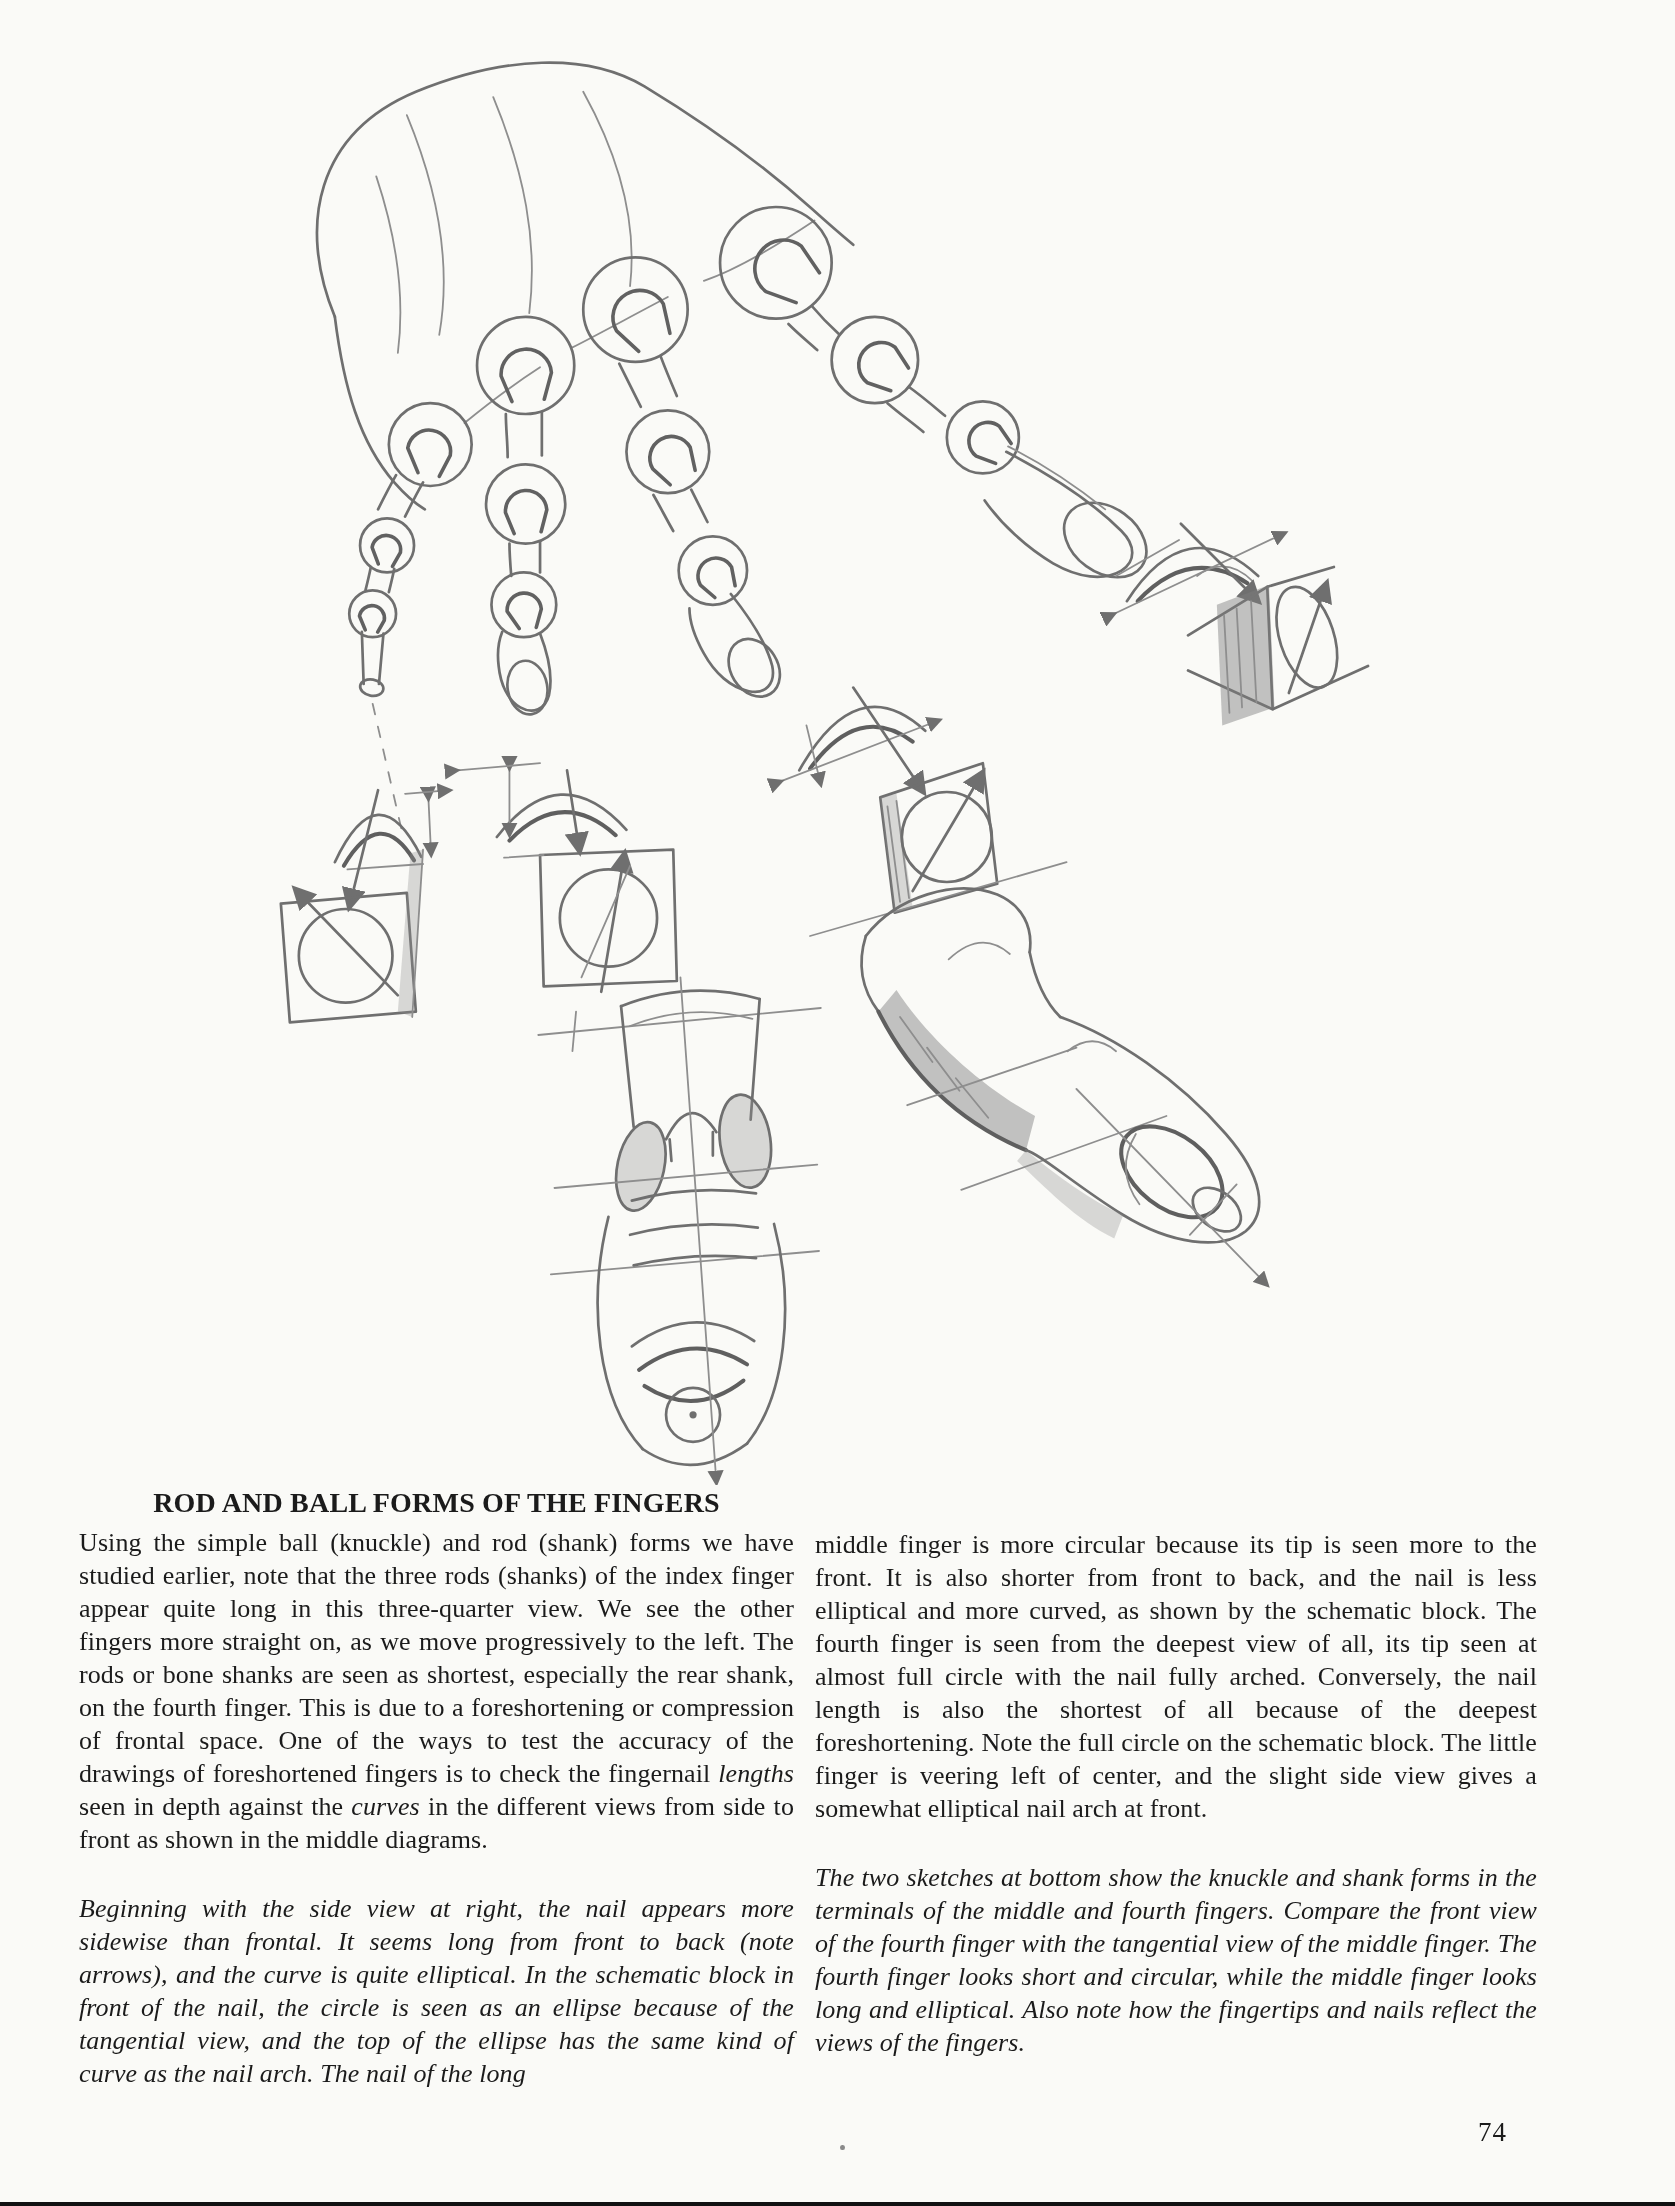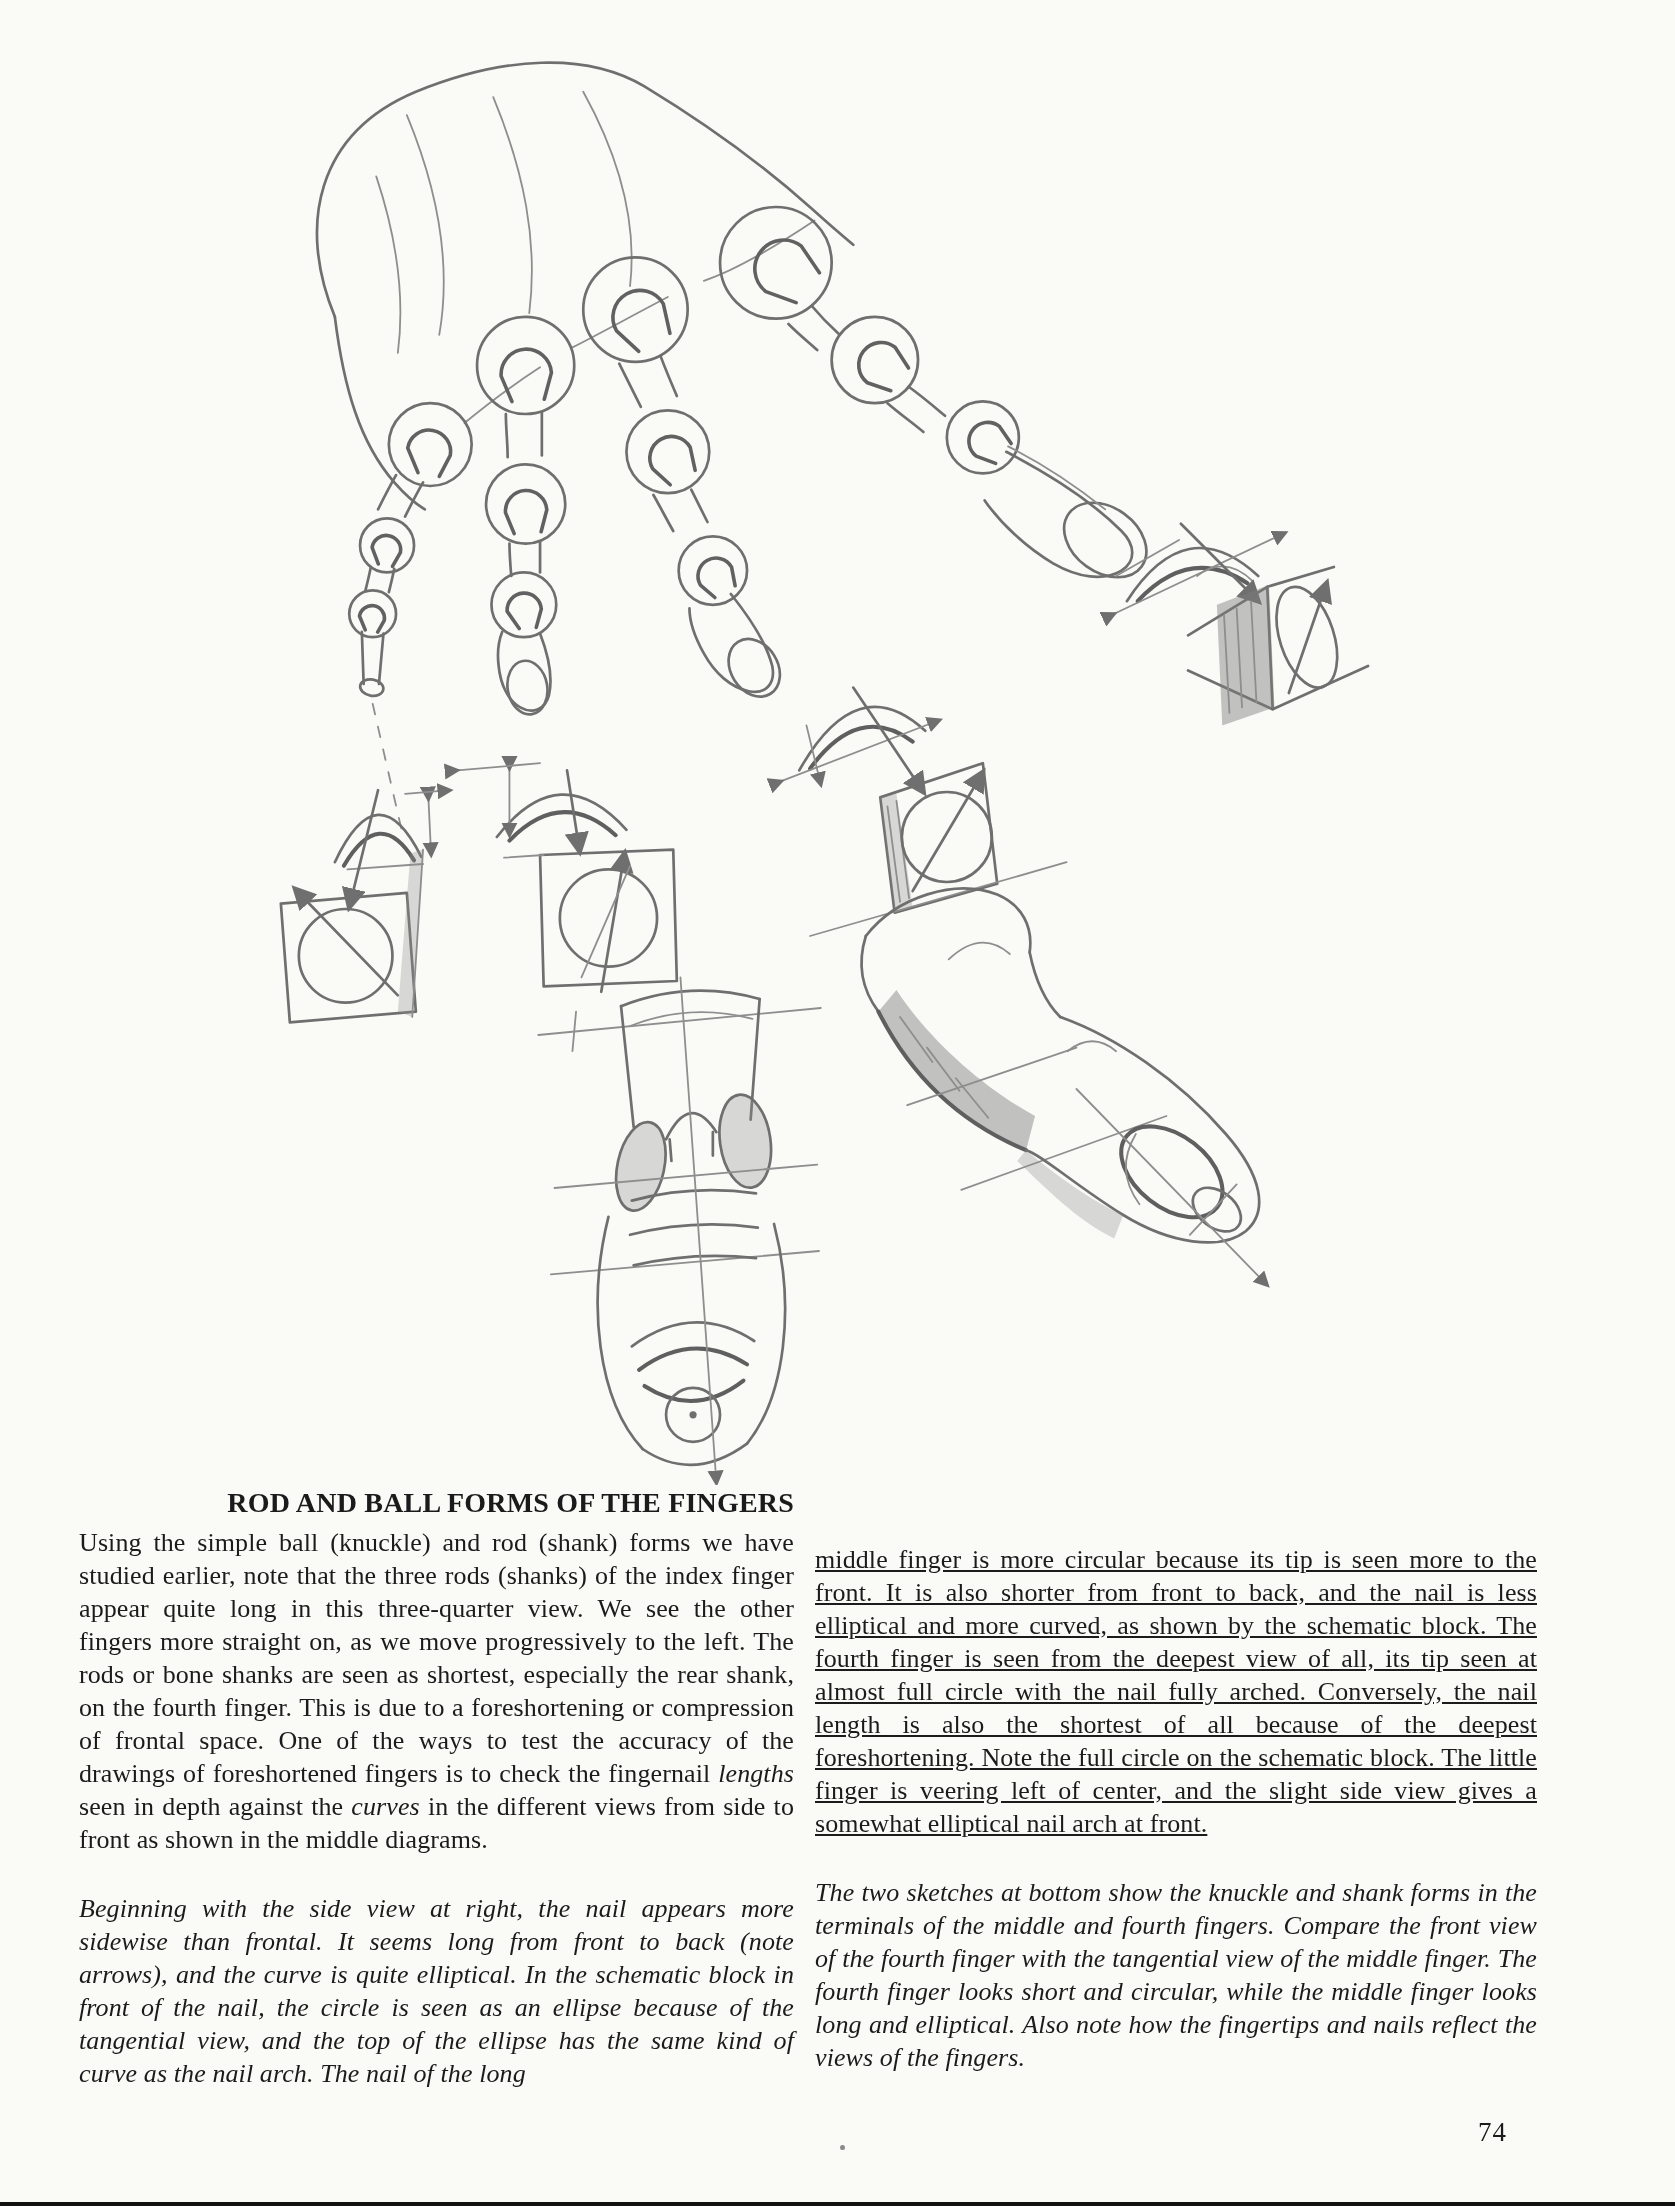--- a/index.html
+++ b/index.html
@@ -19,24 +19,24 @@
   .k{fill:none;stroke:#616161;stroke-width:4;stroke-linecap:round;}
   .dash{stroke-dasharray:12 14;}
   .sh{fill:#8f8f8f;opacity:.32;stroke:none;}
   .sh2{fill:#7c7c7c;opacity:.45;stroke:none;}
   .ae{marker-end:url(#ah);}
   .as{marker-start:url(#ah);}
 
   .text-col{position:absolute;top:1485px;font-size:26px;line-height:33px;text-align:justify;letter-spacing:0.1px;}
   .col-left{left:79px;width:715px;}
   .col-right{left:815px;width:722px;}
-  .heading{font-weight:bold;font-size:28px;line-height:36px;margin:0 0 5.4px 0;text-align:right;letter-spacing:0.2px;}
+  .heading{font-weight:bold;font-size:28px;line-height:36px;margin:0 0 5.4px 0;text-align:center;letter-spacing:0.2px;}
   .para{margin:0;}
   .para + .para{margin-top:36px;font-style:italic;}
-  .col-right .para:first-child{margin-top:58px;text-decoration:underline;}
+  .col-right .para:first-child{margin-top:43px;}
 
   .page-number{position:absolute;left:1478px;top:2117px;font-size:27px;letter-spacing:0.9px;}
   .stray-dot{position:absolute;left:840px;top:2145px;width:4.5px;height:5.4px;border-radius:50%;background:#8a8a8a;}
   .scan-edge{position:absolute;left:0;bottom:0;width:1675px;height:4.5px;background:#111;}
 </style>
 </head>
 <body>
 
 <div class="page">
 

